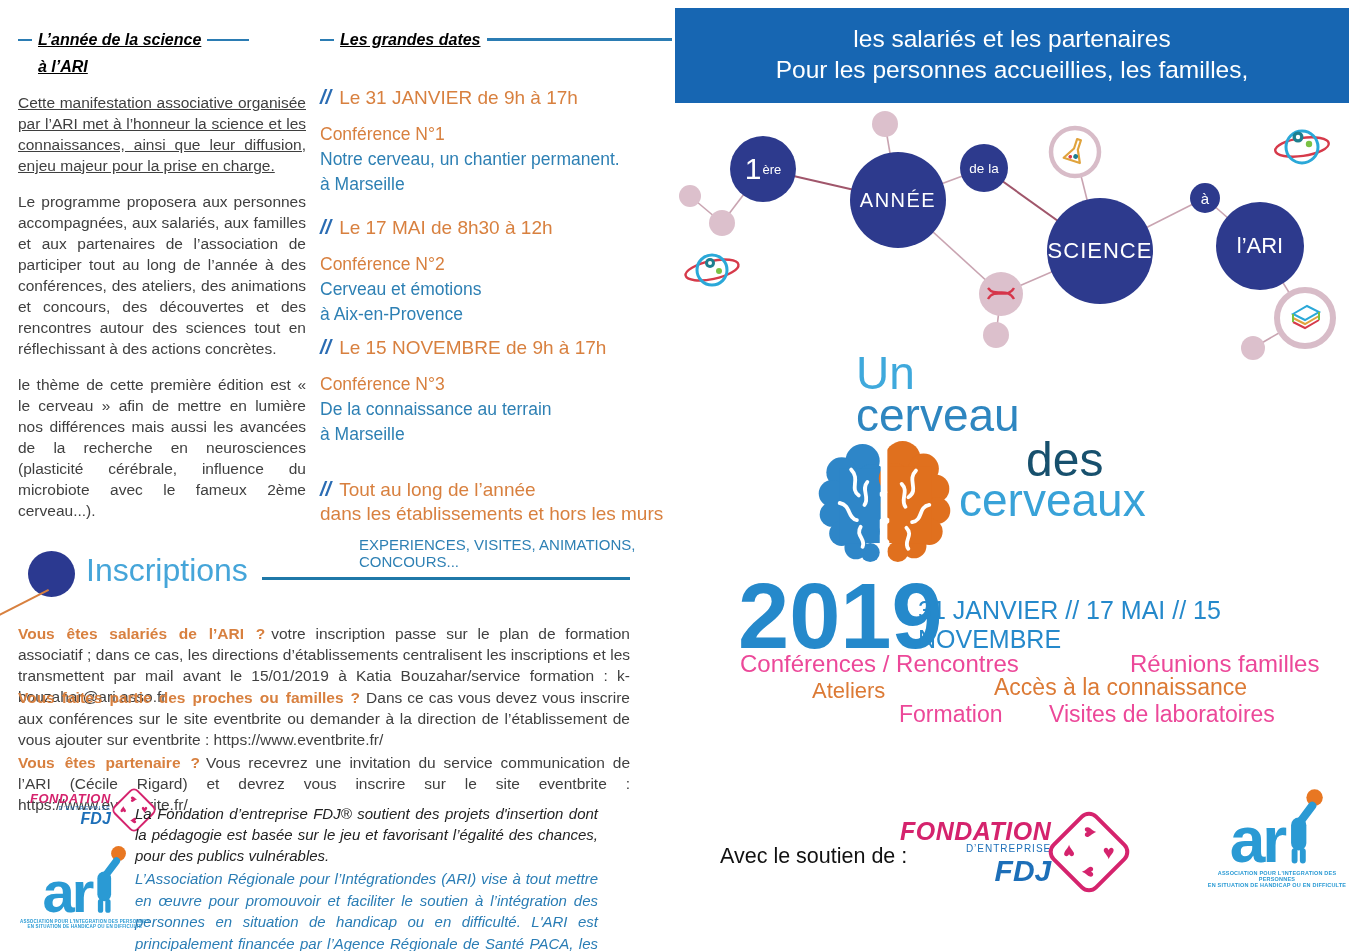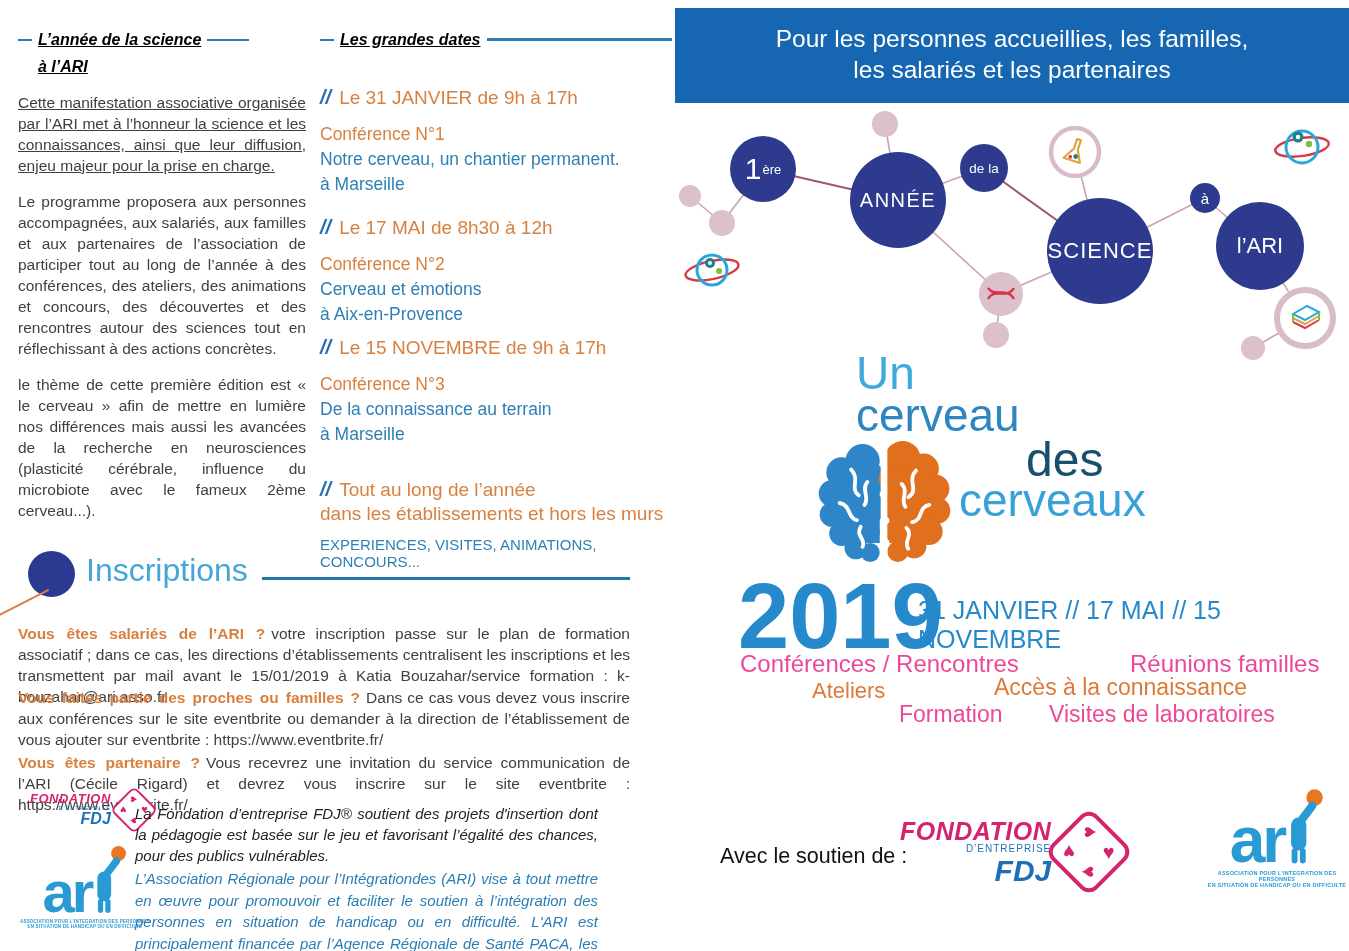--- a/index.html
+++ b/index.html
@@ -23,21 +23,21 @@
   
   .dates-head{position:absolute;left:320px;top:26px;width:352px;}
   .dg{position:absolute;left:320px;width:352px;}
   .dg1{top:86px;} .dg2{top:216px;} .dg3{top:336px;} .dg4{top:478px;}
   .date-line{font-size:19px;color:#d8803f;}
   .slash{color:#2a6cb3;font-weight:bold;font-style:italic;margin-right:8px;font-size:20px;}
   .conf{margin-top:13px;font-size:17.5px;line-height:25px;}
   .conf .name{color:#d8803f;display:block;}
   .conf .subject,.conf .place{color:#2e80b4;display:block;}
   .yl2{font-size:19px;color:#d8803f;line-height:26px;}
-  .note{margin-top:9px;font-size:15px;color:#2e80b4;}
+  .note{margin-top:9px;font-size:15px;color:#2e80b4;margin-left:39px;}
 
   
   .insc-circle{position:absolute;left:28px;top:551px;width:47px;height:46px;border-radius:50%;background:#2b3990;}
   .insc-title{position:absolute;left:86px;top:552px;font-size:32px;color:#45a5d9;}
   .insc-rule{position:absolute;left:262px;top:577px;width:368px;height:3px;background:#1f78a8;}
   .insc-diag{position:absolute;left:-10px;top:603px;width:62px;height:2px;background:#d8803f;transform:rotate(-27deg);}
   .insc-block{position:absolute;left:18px;width:612px;font-size:15.5px;line-height:21px;text-align:justify;color:#3f3f3f;}
   .insc-block.b1{top:607px;} .insc-block.b2{top:671px;} .insc-block.b3{top:736px;}
   .lead{color:#d8803f;font-weight:bold;margin-right:6px;word-spacing:2px;}
 
@@ -222,22 +222,22 @@
       <span>EN SITUATION DE HANDICAP OU EN DIFFICULTE</span>
     </div>
   </div>
   <p class="ari-para">L’Association Régionale pour l’Intégrationdes (ARI) vise à tout mettre en œuvre pour promouvoir et faciliter le soutien à l’intégration des personnes en situation de handicap ou en difficulté. L'ARI est principalement financée par l’Agence Régionale de Santé PACA, les Conseils Généraux et l'Etat. www.ari.asso.fr</p>
 
 </div>
 
 <div class="page-right">
 
   <div class="banner">
+    <div>les salariés et les partenaires</div>
     <div>Pour les personnes accueillies, les familles,</div>
-    <div>les salariés et les partenaires</div>
   </div>
 
   <svg class="net" width="677" height="272" viewBox="0 0 677 272">
     <g stroke="#c9a4b1" stroke-width="1.6">
       <line x1="18" y1="93" x2="50" y2="120"></line>
       <line x1="50" y1="120" x2="91" y2="66"></line>
       <line x1="213" y1="21" x2="226" y2="97"></line>
       <line x1="226" y1="97" x2="312" y2="65"></line>
       <line x1="403" y1="49" x2="428" y2="148"></line>
       <line x1="428" y1="148" x2="533" y2="95"></line>

